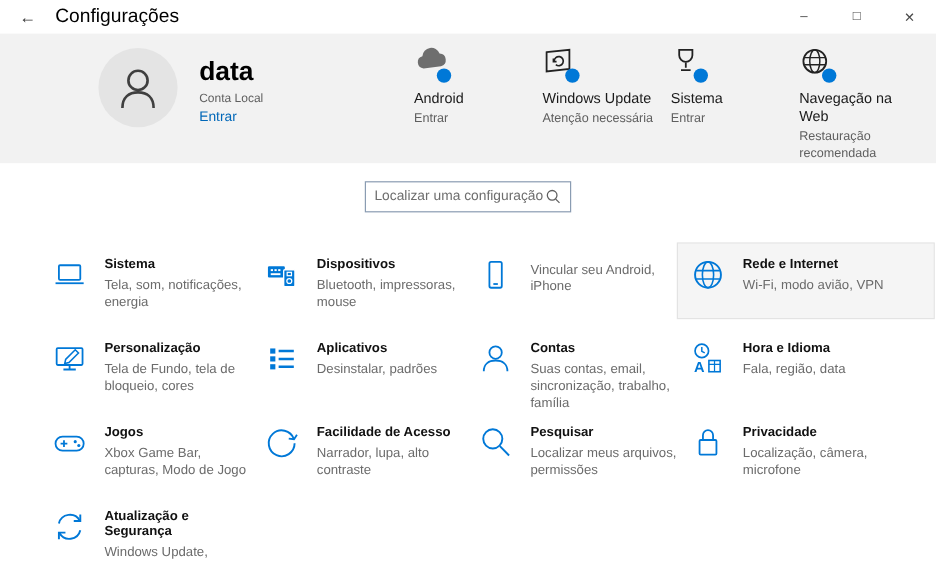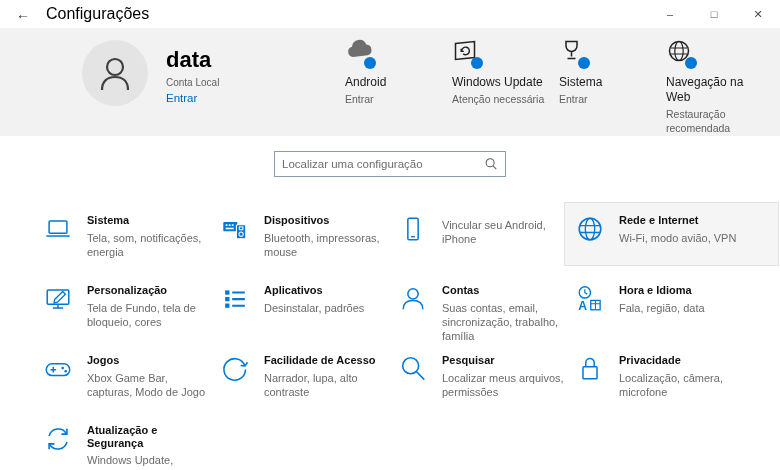--- a/index.html
+++ b/index.html
@@ -30,21 +30,21 @@
   .account-link { font-size: 11.5px; color: #0067b8; margin-top: 4px; cursor: pointer; }
   .quick { position: absolute; left: 345px; top: 10px; display: flex; }
   .quick-item { width: 96px; margin-right: 11px; cursor: pointer; }
   .quick-icon { position: relative; width: 32px; height: 28px; margin-bottom: 9px; }
   .badge { position: absolute; width: 12px; height: 12px; border-radius: 50%;
            background: #0078d7; right: 1px; bottom: -3px; }
   .quick-label { font-size: 12px; color: #1a1a1a; line-height: 1.25; }
   .quick-status { font-size: 10.5px; color: #5f5f5f; margin-top: 3px; line-height: 1.3; }
   
   .search-row { display: flex; justify-content: center; padding-top: 15px; }
-  .search-box { width: 232px; height: 26px; border: 1px solid #8a9cb2; background: #fff;
+  .search-box { width: 172px; height: 26px; border: 1px solid #8a9cb2; background: #fff;
                 display: flex; align-items: center; padding: 0 7px; }
   .search-input { border: none; outline: none; flex: 1; font-size: 11.5px;
                   font-family: "Liberation Sans", sans-serif; color: #333; min-width: 0; }
   .search-input::placeholder { color: #6e6e6e; }
   
   .grid { margin: 26px 0 0 33px; display: grid;
           grid-template-columns: 177px 178px 177px 213px; grid-auto-rows: 70px; }
   .tile { display: flex; align-items: flex-start; padding: 11px 0 0 10px; height: 62px; cursor: pointer; }
   .tile.active { background: #f5f5f5; outline: 1px solid #e3e3e3; }
   .tile-icon { width: 30px; height: 30px; flex: 0 0 30px; margin-right: 14px; }

